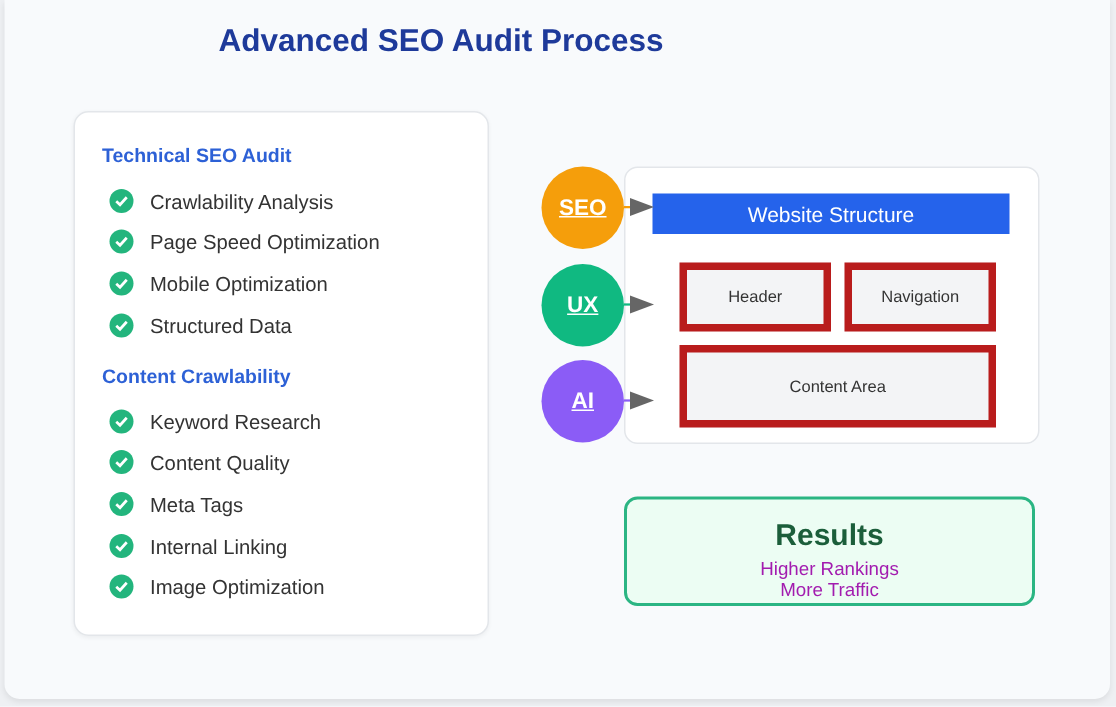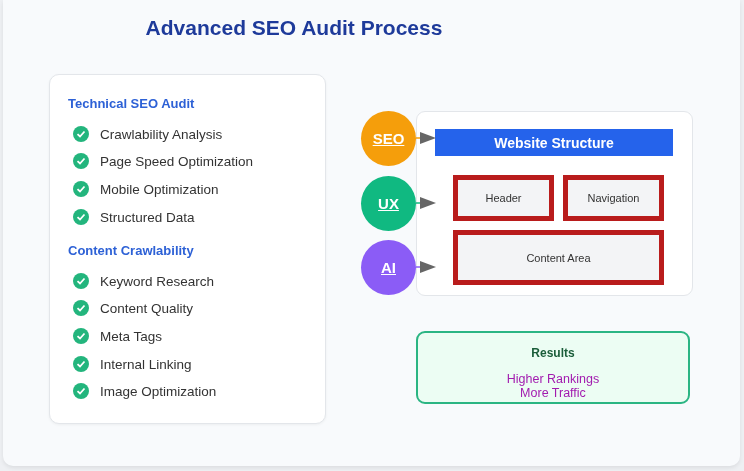--- a/index.html
+++ b/index.html
@@ -7,24 +7,24 @@
   .canvas { position:absolute; left:3px; top:0; width:737px; height:466px; background:#f8fafc; border-radius:0 0 10px 10px; box-shadow:0 2px 4px rgba(0,0,0,0.08); }
   .title { position:absolute; left:0; width:588px; top:16px; text-align:center; font-size:21px; font-weight:bold; color:#1e3a9a; }
   .left-card { position:absolute; left:49px; top:74px; width:275px; height:348px; background:#fff; border:1px solid #e3e6ea; border-radius:10px; box-shadow:0 1px 3px rgba(0,0,0,0.05); }
   .sec-title { position:absolute; left:68px; font-size:13px; font-weight:bold; color:#2d61d6; }
   .item { position:absolute; left:73px; height:18px; display:flex; align-items:center; }
   .check { width:16px; height:16px; border-radius:50%; background:#23b57d; display:flex; align-items:center; justify-content:center; }
   .item-label { position:absolute; left:27px; white-space:nowrap; font-size:13.5px; color:#333; }
   .circle { position:absolute; left:361px; width:55px; height:55px; border-radius:50%; display:flex; align-items:center; justify-content:center; color:#fff; font-weight:bold; font-size:15px;text-decoration:underline; }
   .arrow { position:absolute; left:416px; width:22px; height:14px; }
   .struct-card { position:absolute; left:416px; top:111px; width:275px; height:183px; background:#fff; border:1px solid #e3e6ea; border-radius:9px; }
-  .ws-bar { position:absolute; left:435px; top:129px; width:238px; height:27px; background:#2563eb; color:#fff; font-weight:bold; font-size:14px; display:flex; align-items:center; justify-content:center; }
+  .ws-bar { position:absolute; left:435px; top:129px; width:238px; height:27px; background:#2563eb; color:#fff; font-weight:normal; font-size:14px; display:flex; align-items:center; justify-content:center; }
   .block { position:absolute; background:#f3f4f6; border:5px solid #b91c1c; display:flex; align-items:center; justify-content:center; font-size:11px; color:#333; }
   .results { position:absolute; left:416px; top:331px; width:274px; height:73px; background:#ecfdf3; border:2px solid #2bb583; border-radius:9px; box-sizing:border-box; }
-  .res-title { position:absolute; left:0; width:100%; top:13px; text-align:center; font-weight:bold; font-size:12px; color:#1b5e3a; }
+  .res-title { position:absolute; left:0; width:100%; top:13px; text-align:center; font-weight:bold; font-size:20px; color:#1b5e3a; }
   .res-line { position:absolute; left:0; width:100%; text-align:center; font-size:12.5px; color:#a21caf; }
 </style>
 </head>
 <body>
 
 <div class="canvas"></div>
 <div class="title">Advanced SEO Audit Process</div>
 
 <div class="left-card"></div>
 

